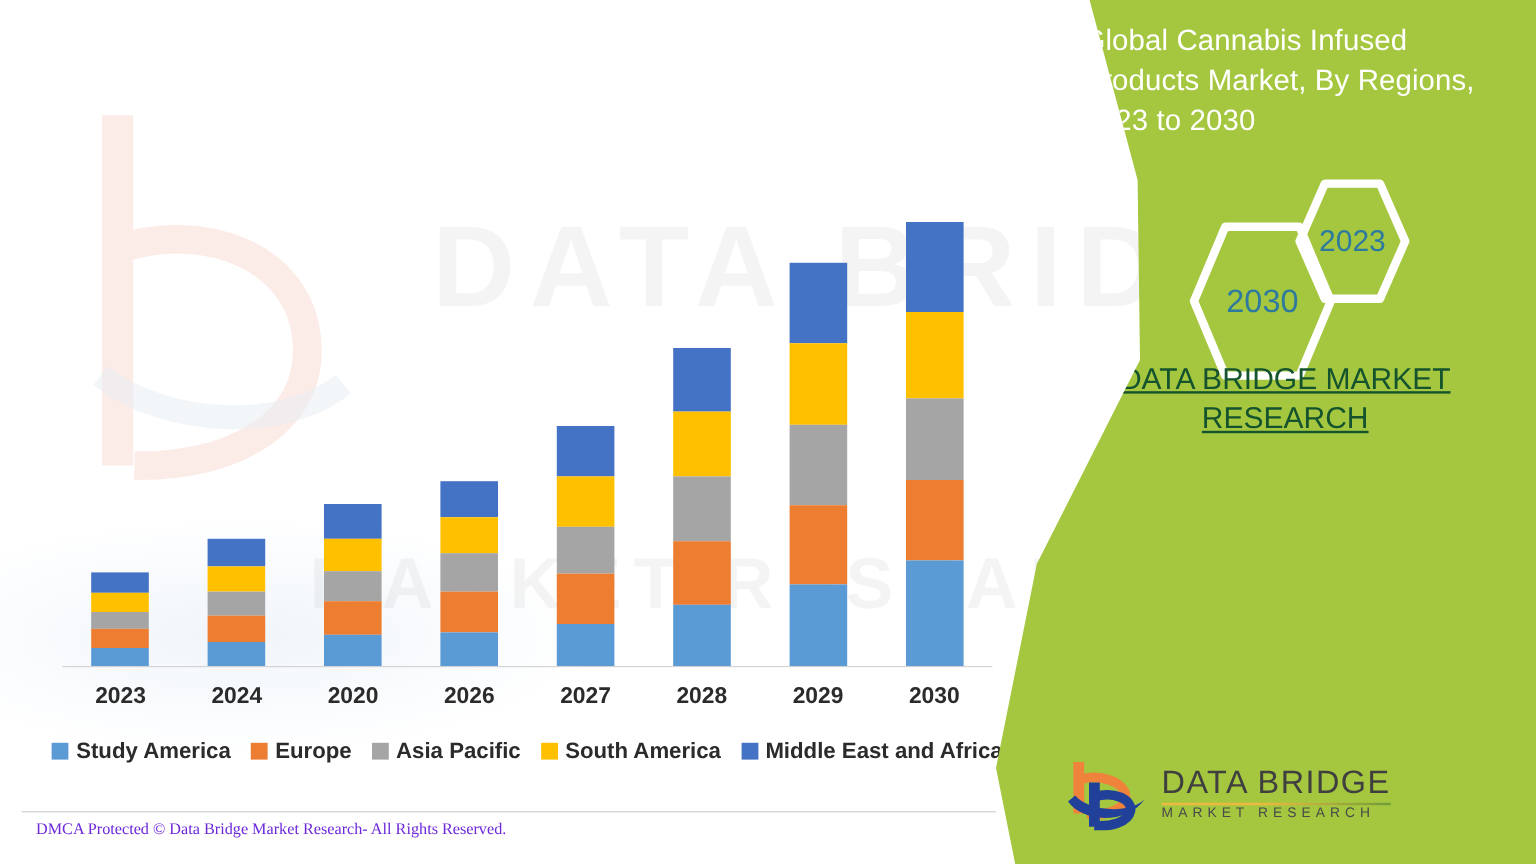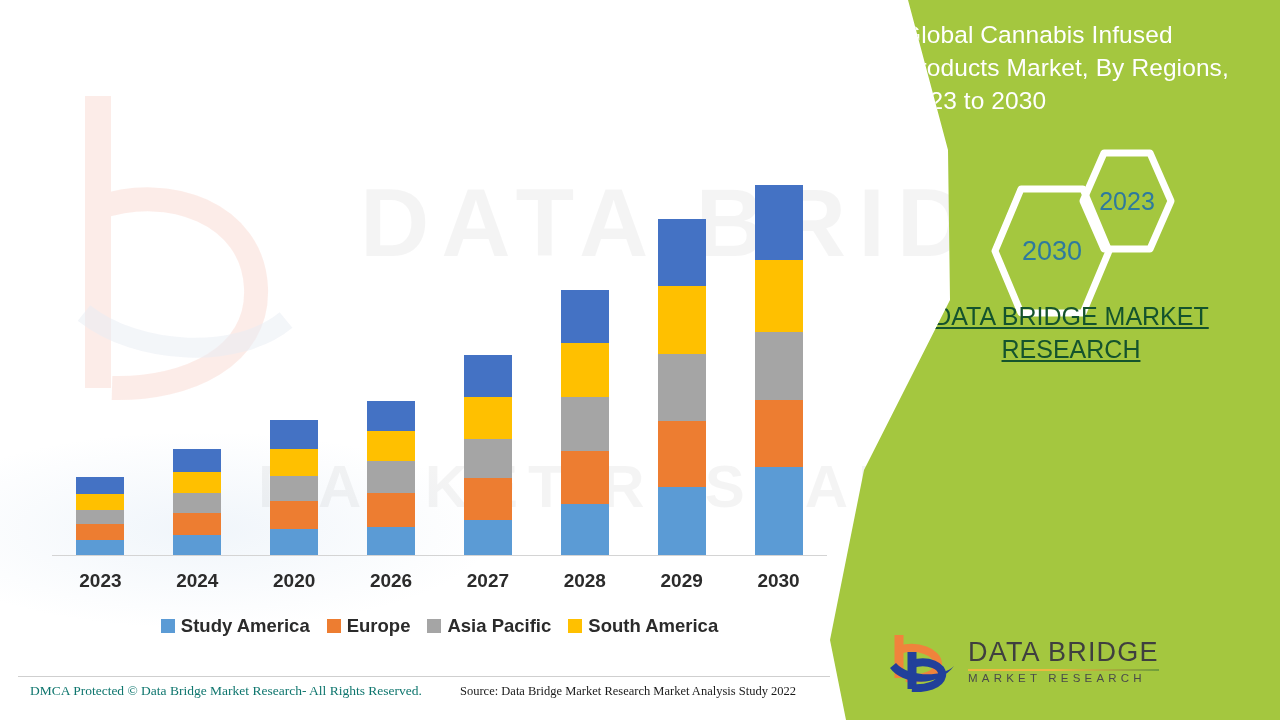--- a/index.html
+++ b/index.html
@@ -231,21 +231,21 @@
     position: absolute;
     left: 18px; top: 676px;
     width: 812px; height: 1px;
     background: #cfcfcf;
   }
   .footer-left {
     position: absolute;
     left: 30px; top: 683px;
     font-family: "Liberation Serif", serif;
     font-size: 13.5px;
-    color: #0f766e;
+    color: #6d28d9;
   }
   .footer-right {
     position: absolute;
     left: 460px; top: 684px;
     font-family: "Liberation Serif", serif;
     font-size: 12.5px;
     color: #1a1a1a;
   }
 </style>
 </head>
@@ -366,25 +366,28 @@
           <span class="legend-text">Europe</span>
         </div>
         <div class="legend-item">
           <span class="legend-swatch" style="background: rgb(165, 165, 165);"></span>
           <span class="legend-text">Asia Pacific</span>
         </div>
         <div class="legend-item">
           <span class="legend-swatch" style="background: rgb(255, 192, 0);"></span>
           <span class="legend-text">South America</span>
         </div>
+        <div class="legend-item">
+          <span class="legend-swatch" style="background: rgb(68, 114, 196);"></span>
+          <span class="legend-text">Middle East and Africa</span>
+        </div>
       </div>
 
     <div class="footer-rule"></div>
     <div class="footer-left">DMCA Protected © Data Bridge Market Research- All Rights Reserved.</div>
-    <div class="footer-right">Source: Data Bridge Market Research Market Analysis Study 2022</div>
   </div>
 
   <div class="green-panel">
     <div class="green-panel-inner">
 
       <div class="panel-title">Global Cannabis Infused Products Market, By Regions, 2023 to 2030</div>
 
       <div class="hex-wrap">
         <div class="hex hex-2030">
           <svg width="124" height="134" viewBox="0 0 124 134">

